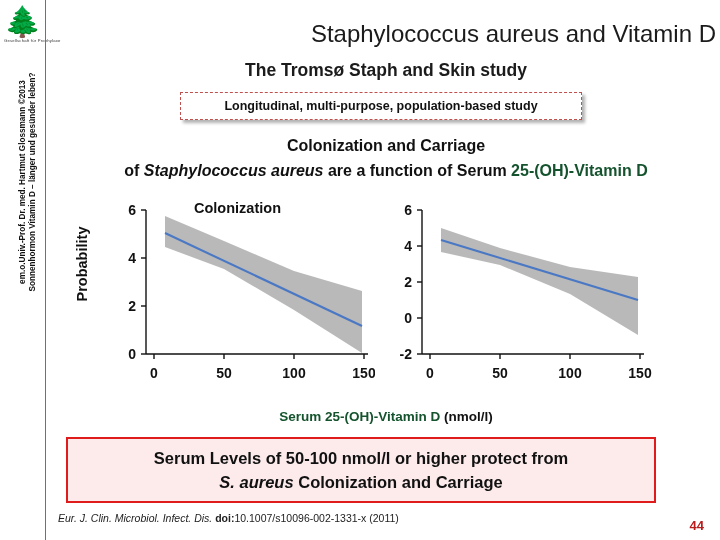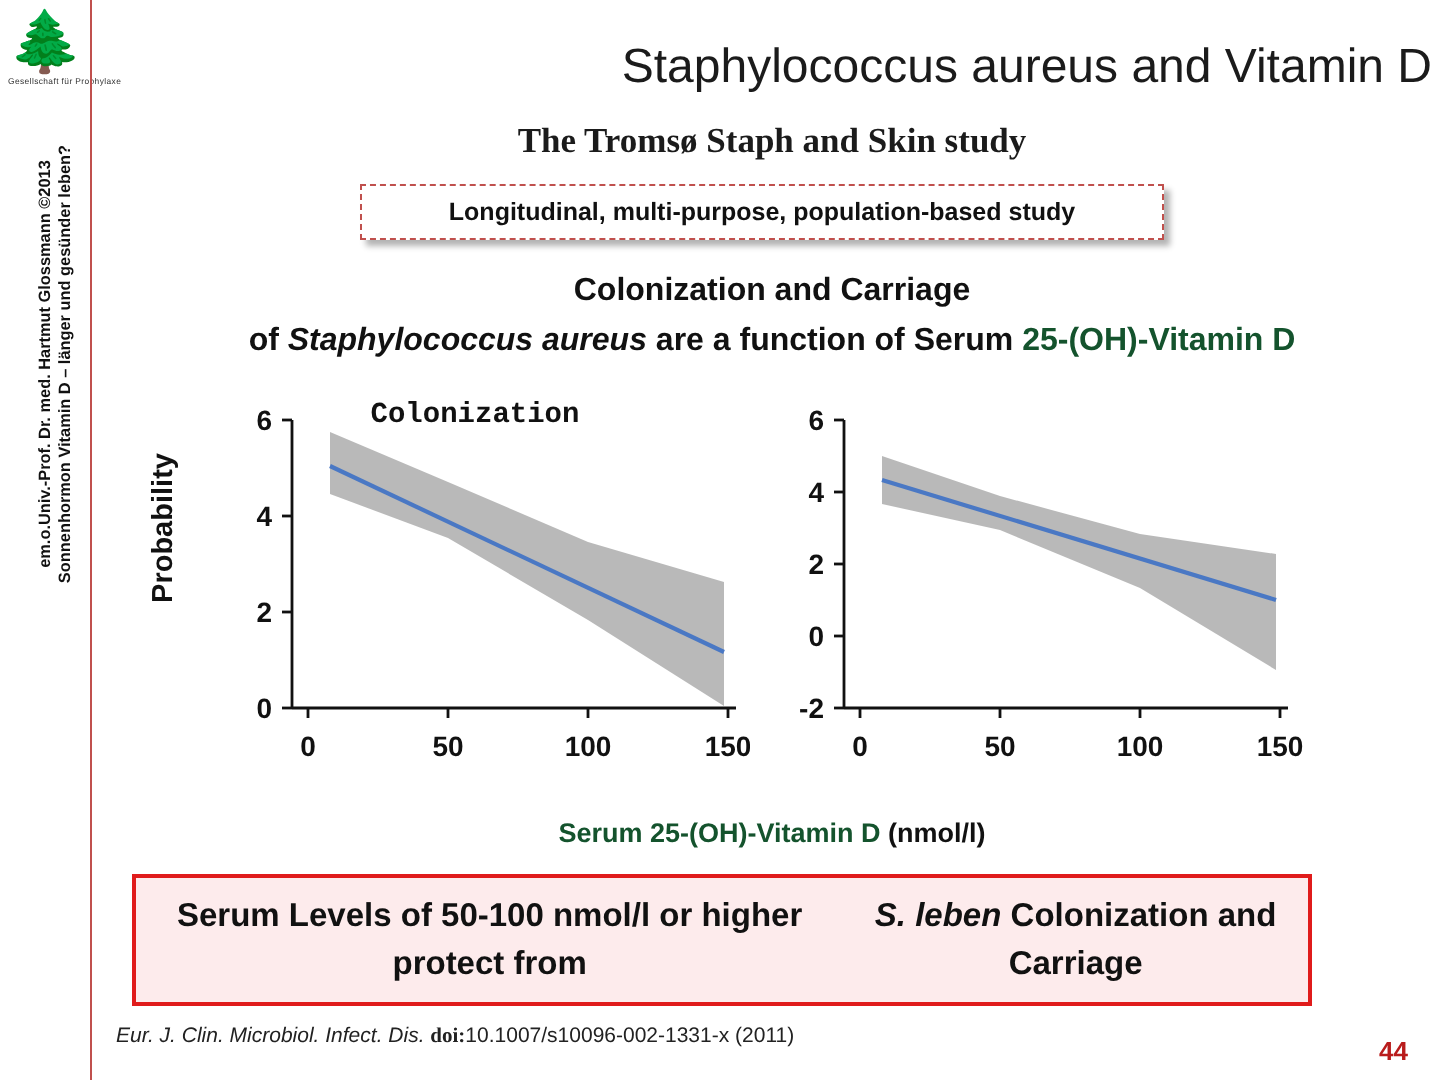--- a/index.html
+++ b/index.html
@@ -46,21 +46,20 @@
     position:absolute; left:56px; top:20px; width:660px;
     text-align:right;
     font-size:24px;
     color:#1b1b1b;
   }
   .subtitle {
     position:absolute; left:56px; top:60px; width:660px;
     text-align:center;
     font-size:17.5px; font-weight:bold;
     color:#1b1b1b;
-    font-family:Liberation Serif, serif;
   }
   .dashed-box {
     position:absolute; left:180px; top:92px; width:400px; height:26px;
     border:1.6px dashed #c0504d;
     background:#ffffff;
     box-shadow:3px 3px 3px rgba(0,0,0,0.30);
     display:flex; align-items:center; justify-content:center;
   }
   .dashed-box span {
     font-size:12.5px; font-weight:bold; color:#111;
@@ -75,53 +74,53 @@
   }
   .ital { font-style:italic; }
   .blue { color:#14532d; }
   
   .chart-area { position:absolute; left:100px; top:196px; width:560px; height:190px; }
   .panel { position:absolute; top:0; height:190px; }
   .panel-left { left:0; width:275px; }
   .panel-right { left:288px; width:272px; }
   .plot-title {
     position:absolute; top:4px; width:100%; text-align:center;
-    font-size:14.5px; font-weight:bold; color:#111;font-family:Liberation Mono, monospace;
+    font-size:14.5px; font-weight:bold; color:#111;
   }
   .panel svg { position:absolute; left:0; top:0; }
   .ylabel {
     position:absolute;
     left:-78px; top:60px;
     width:120px;
     transform:rotate(-90deg);
     transform-origin:center center;
     font-size:14.5px; font-weight:bold; text-align:center; color:#111;
   }
   .tick-text { font-size:14px; font-weight:bold; fill:#111; font-family:"Liberation Sans", sans-serif; }
   .axis-caption {
     position:absolute; left:56px; top:409px; width:660px;
     text-align:center; font-size:13.5px; font-weight:bold; color:#111;
   }
   
   .conclusion {
     position:absolute; left:66px; top:437px; width:586px; height:62px;
     border:2.6px solid #e01b1b;
     background:#fdebec;
-    display:flex; flex-direction:row; align-items:center; justify-content:center;
+    display:flex; flex-direction:column; align-items:center; justify-content:center;
   }
   .conclusion div {
     font-size:16.5px; font-weight:bold; color:#111; line-height:24px; text-align:center;
   }
   
   .citation {
     position:absolute; left:58px; top:512px;
     font-size:10.5px; color:#222;
   }
   .citation .it { font-style:italic; }
-  .citation b { font-weight:bold;font-family:Liberation Serif, serif; }
+  .citation b { font-weight:bold; }
   .page-num {
     position:absolute; right:16px; top:518px;
     font-size:13px; font-weight:bold; color:#b91c1c;
   }
 </style>
 </head>
 <body>
 
 <div class="left-rail">
   <div class="logo">
@@ -214,21 +213,21 @@
   </div>
 </div>
 
 <div class="axis-caption">
   <span class="blue">Serum 25-(OH)-Vitamin D</span><span> (nmol/l)</span>
 </div>
 
 <div class="conclusion">
   <div>Serum Levels of 50-100 nmol/l or higher protect from</div>
   <div>
-    <span class="ital">S. leben</span><span>  Colonization and Carriage</span>
+    <span class="ital">S. aureus</span><span>  Colonization and Carriage</span>
   </div>
 </div>
 
 <div class="citation">
   <span class="it">Eur. J. Clin. Microbiol. Infect. Dis.</span>
   <b>doi:</b><span>10.1007/s10096-002-1331-x (2011)</span>
 </div>
 <div class="page-num">44</div>
 
 </body></html>

